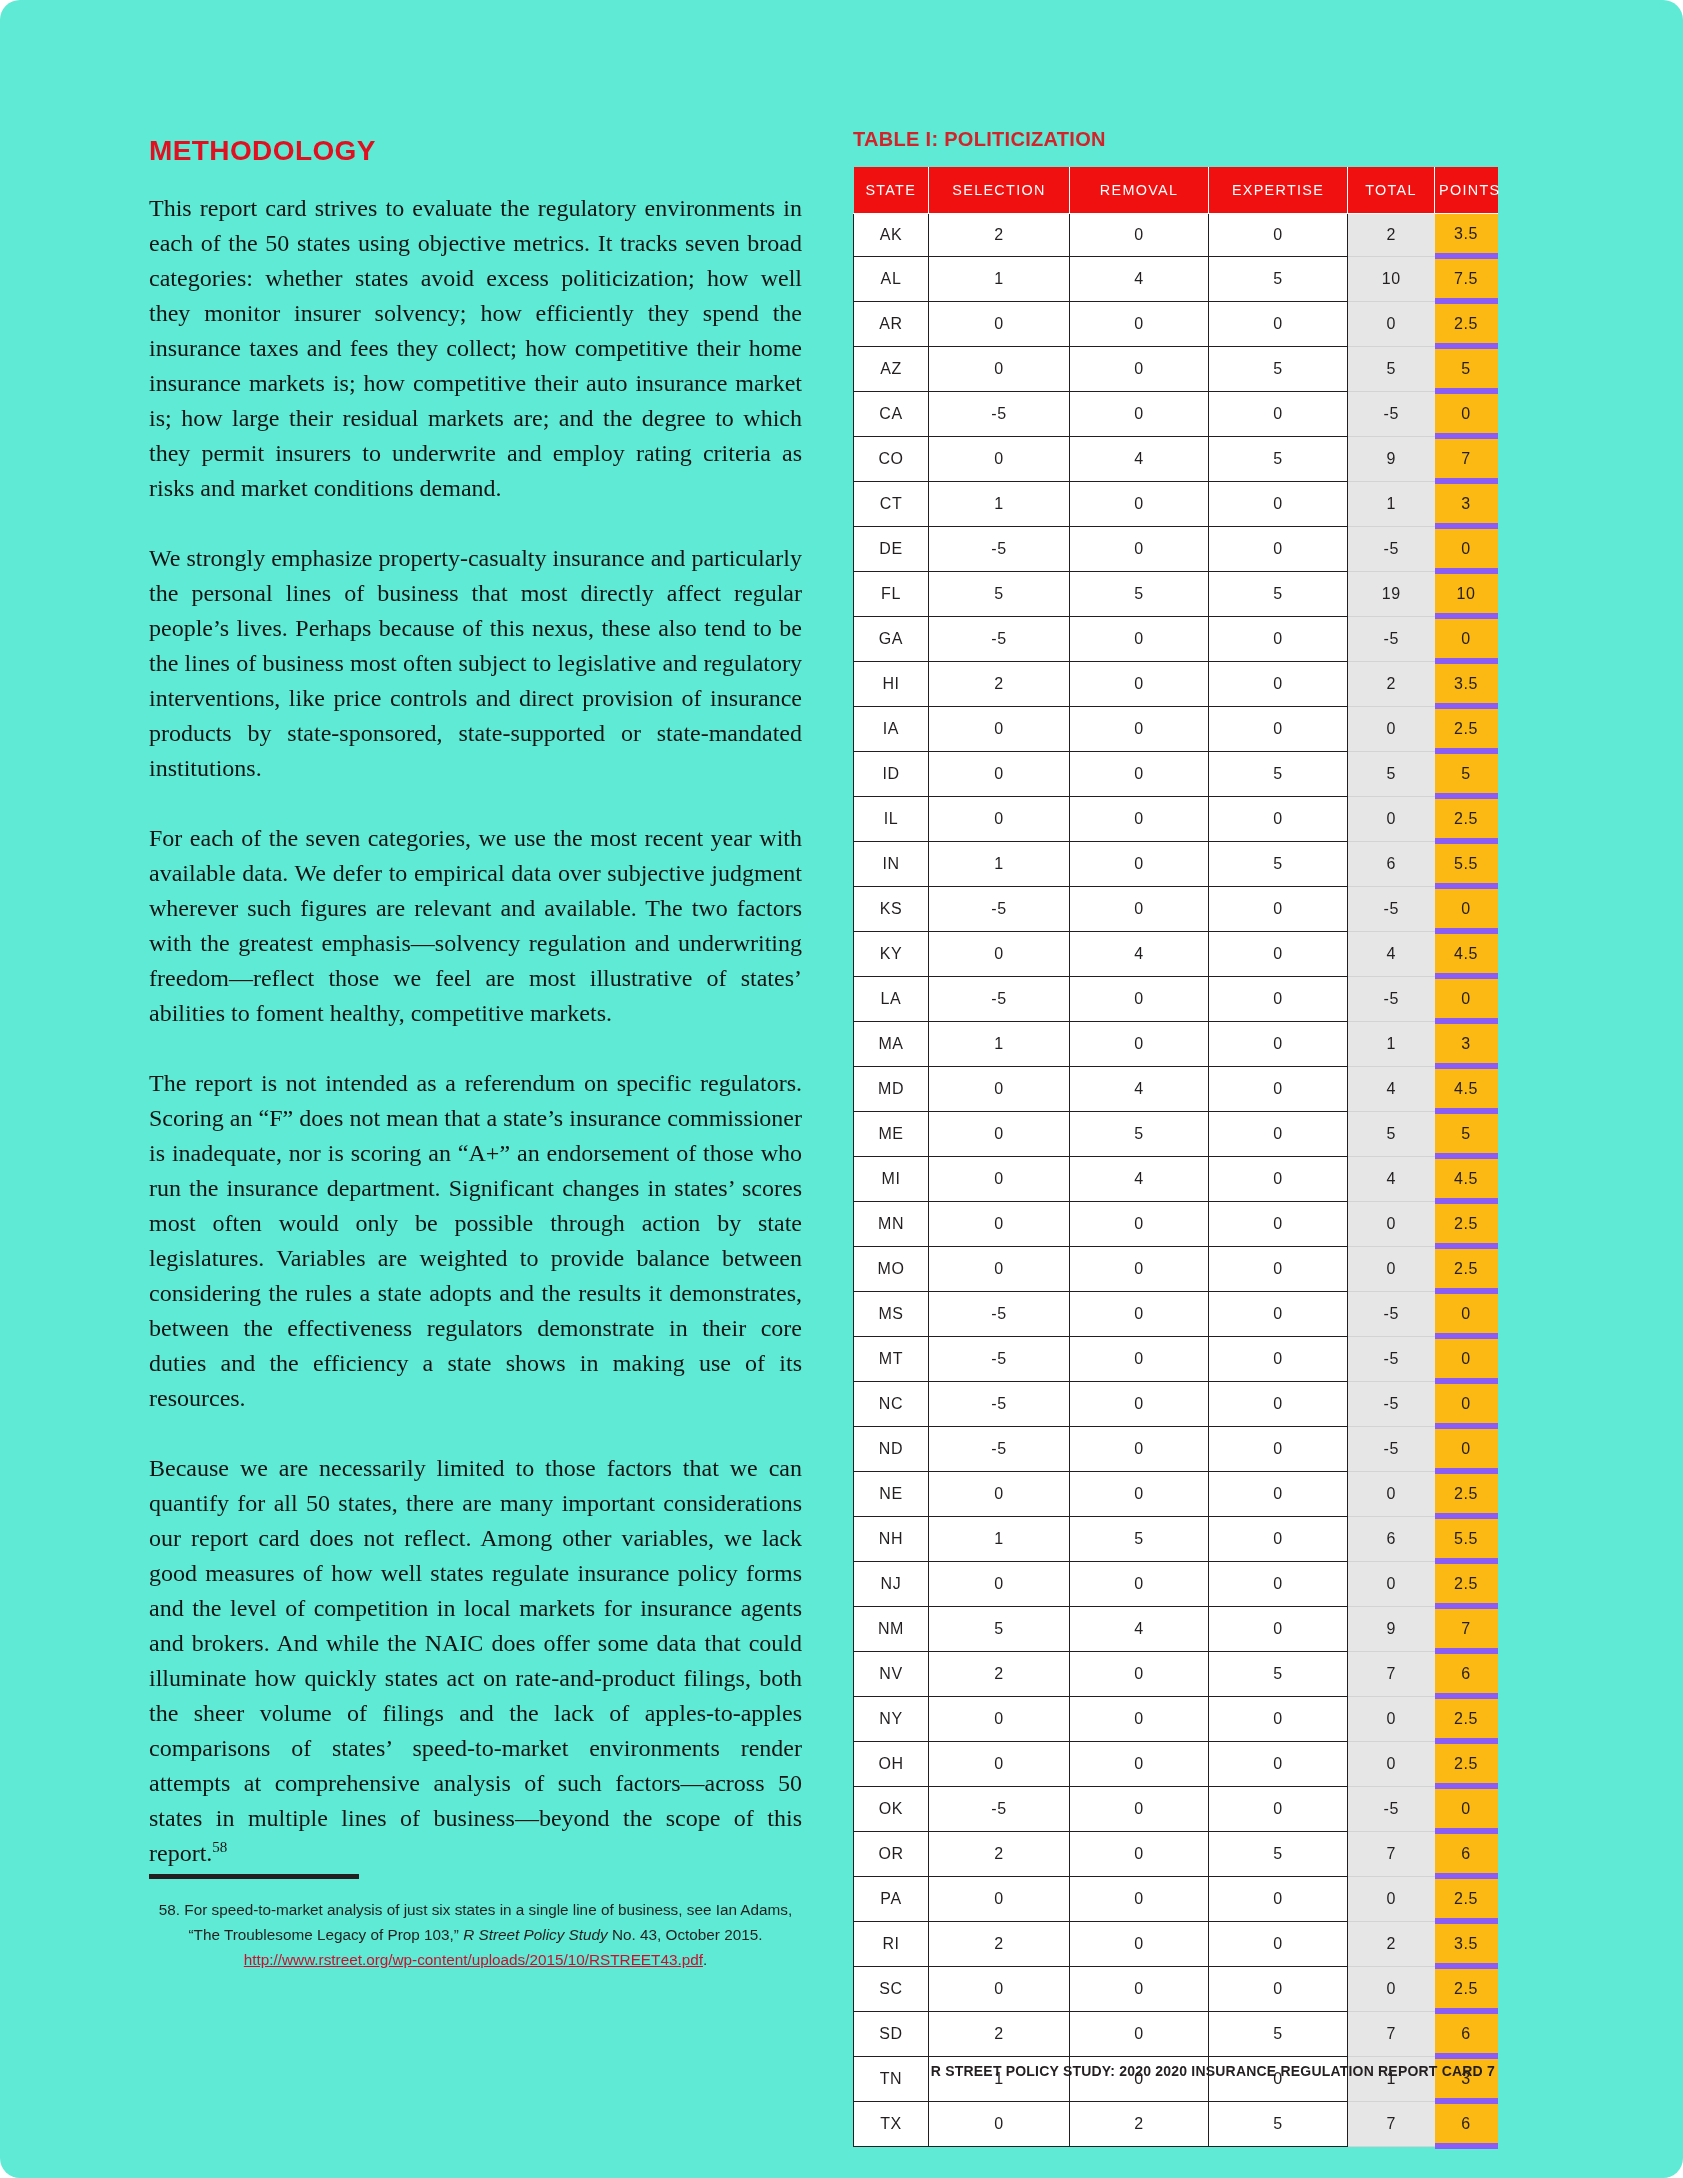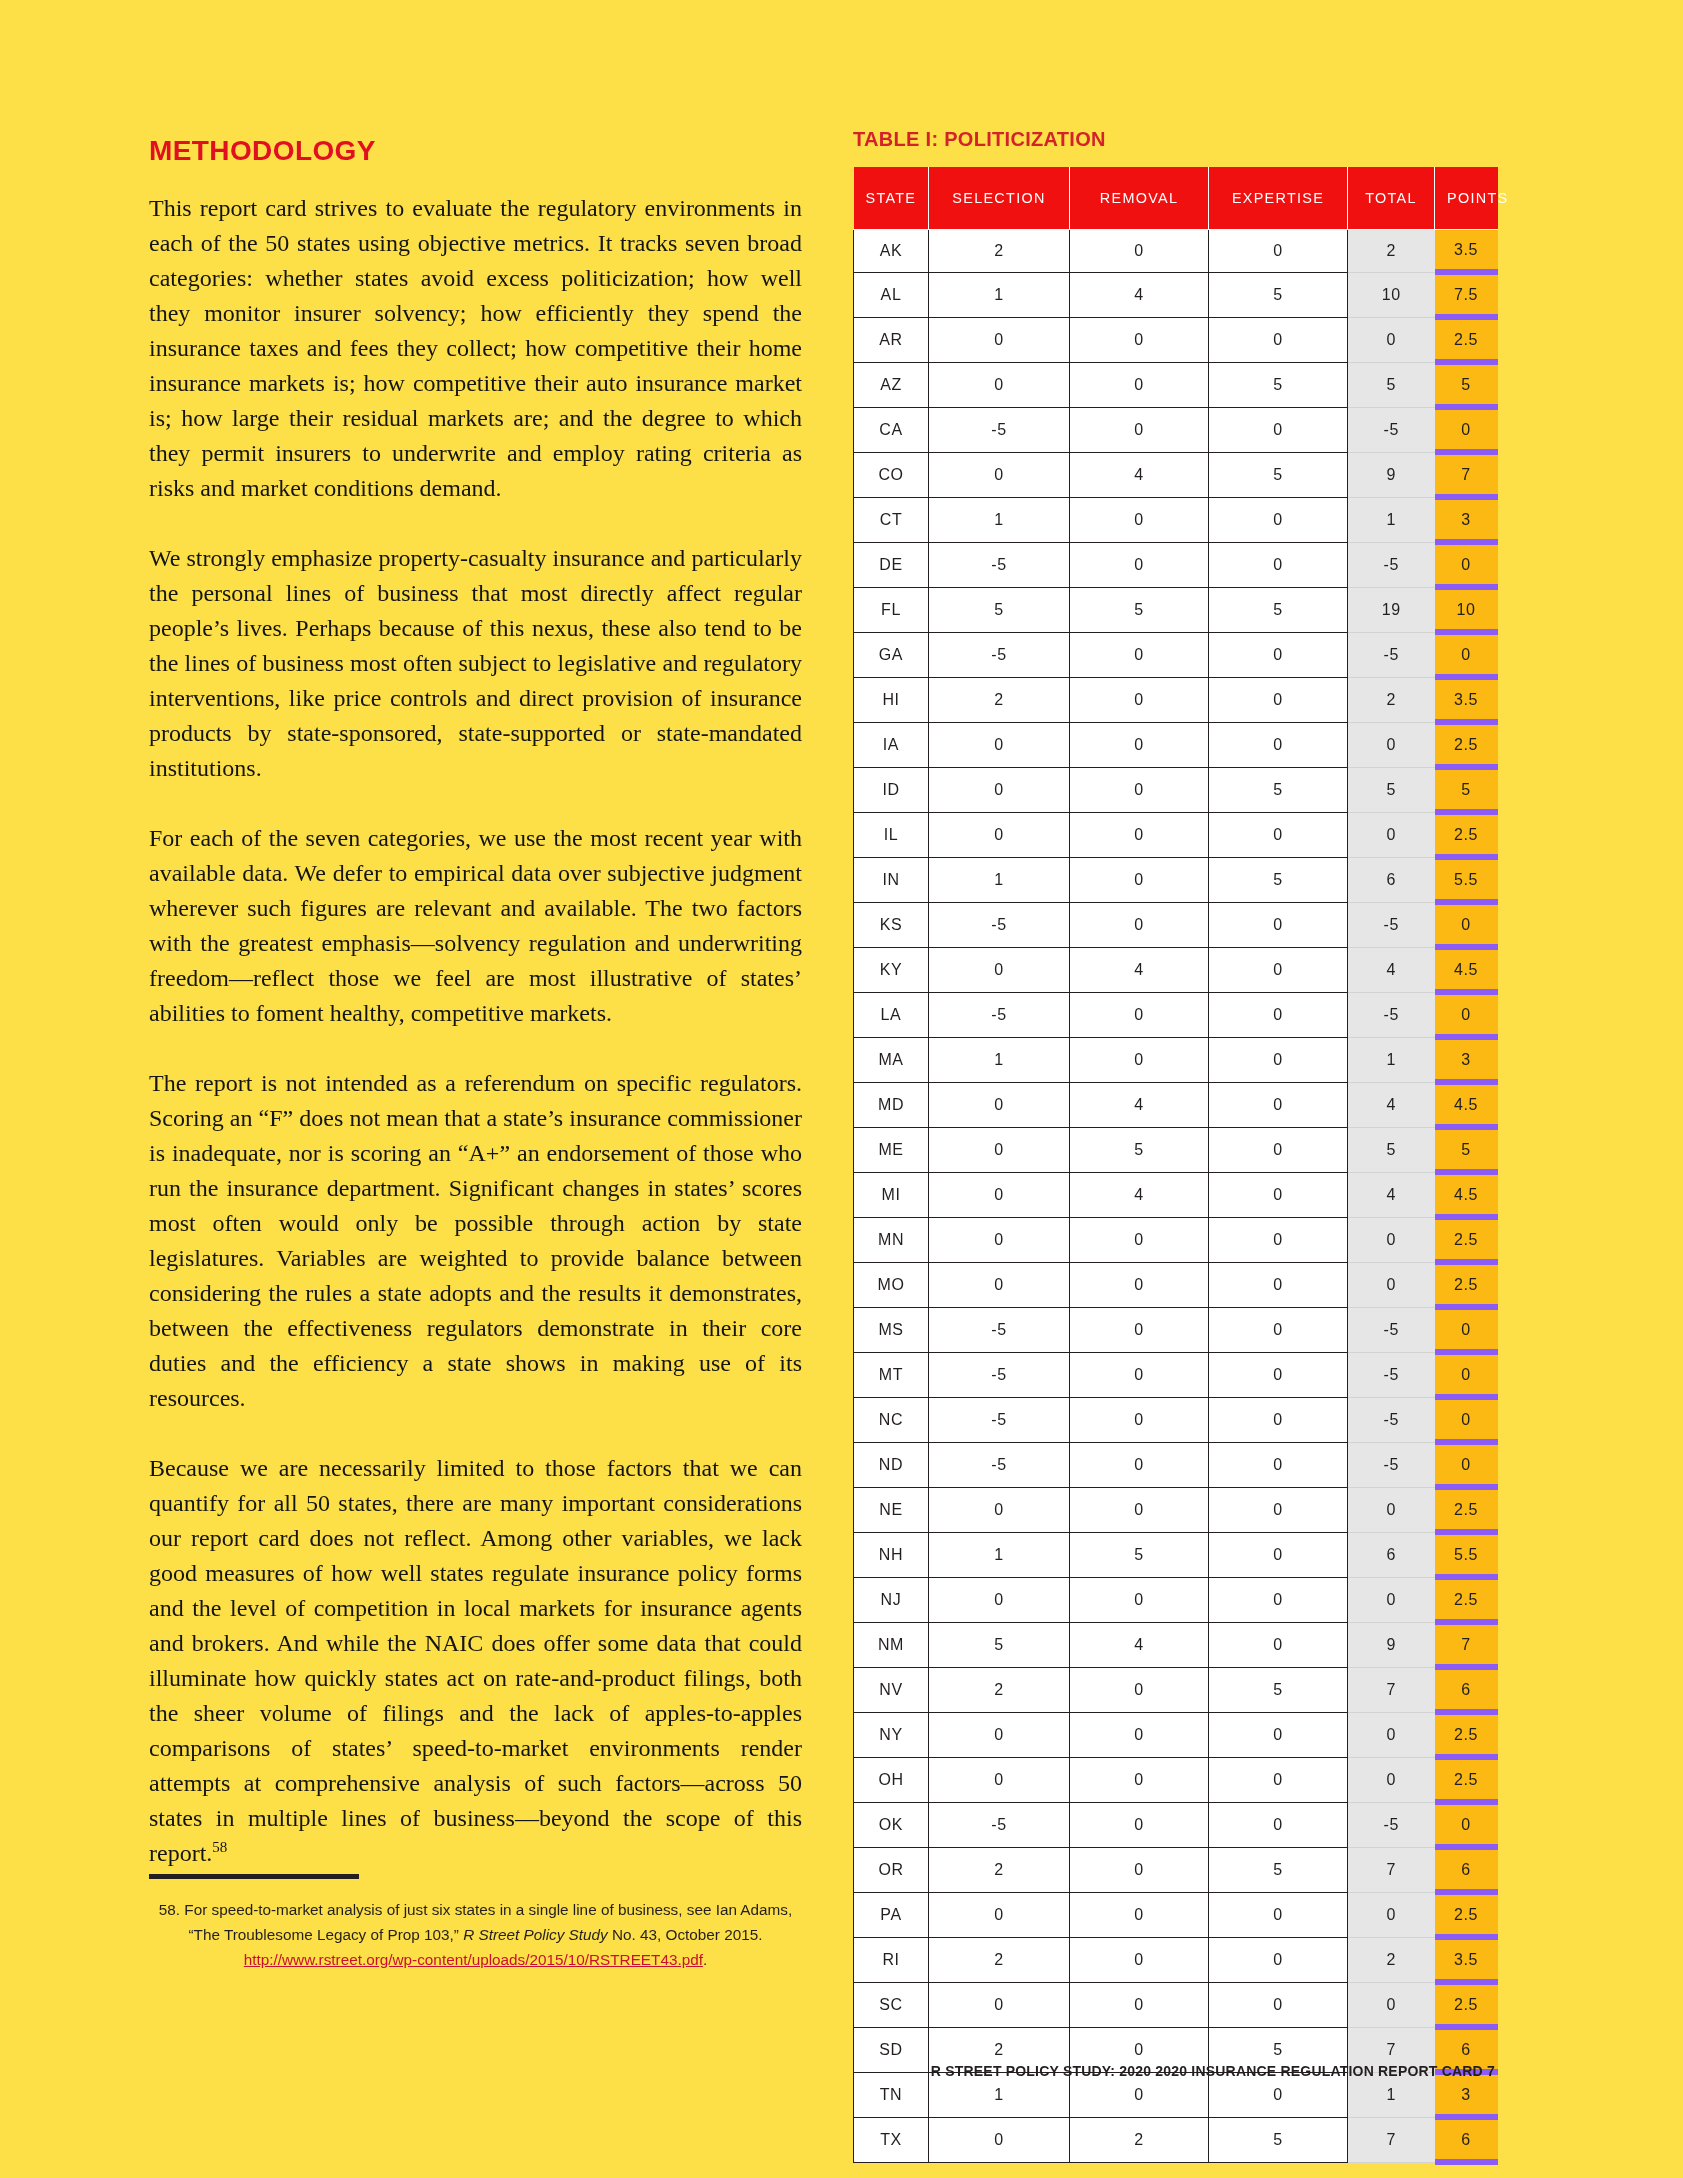--- a/index.html
+++ b/index.html
@@ -11,21 +11,22 @@
     width: 1683px;
     height: 2178px;
     position: relative;
     font-family: "Liberation Serif", serif;
     overflow: hidden;
   }
 
   .page {
     position: absolute;
     inset: 0;
-    background: #fde047;
+    background: #5eead4;
+    border-radius: 20px;
   }
 
   
   .left-col {
     position: absolute;
     left: 149px;
     top: 137px;
     width: 653px;
   }
 
@@ -116,21 +117,21 @@
   table.data-table col.c-tot     { width: 87px; }
   table.data-table col.c-pts     { width: 63px; }
 
   table.data-table thead th {
     background: #f01010;
     color: #ffffff;
     font-weight: normal;
     font-size: 14.4px;
     letter-spacing: 1.3px;
     height: 38px;
-    padding: 12px;
+    padding: 4px;
     text-align: center;
     border-right: 1.5px solid #ffffff;
     border-bottom: 1.5px solid #ffffff;
   }
   table.data-table thead th:last-child { border-right: none; }
 
   table.data-table tbody td {
     height: 39px;
     padding: 0;
     text-align: center;

